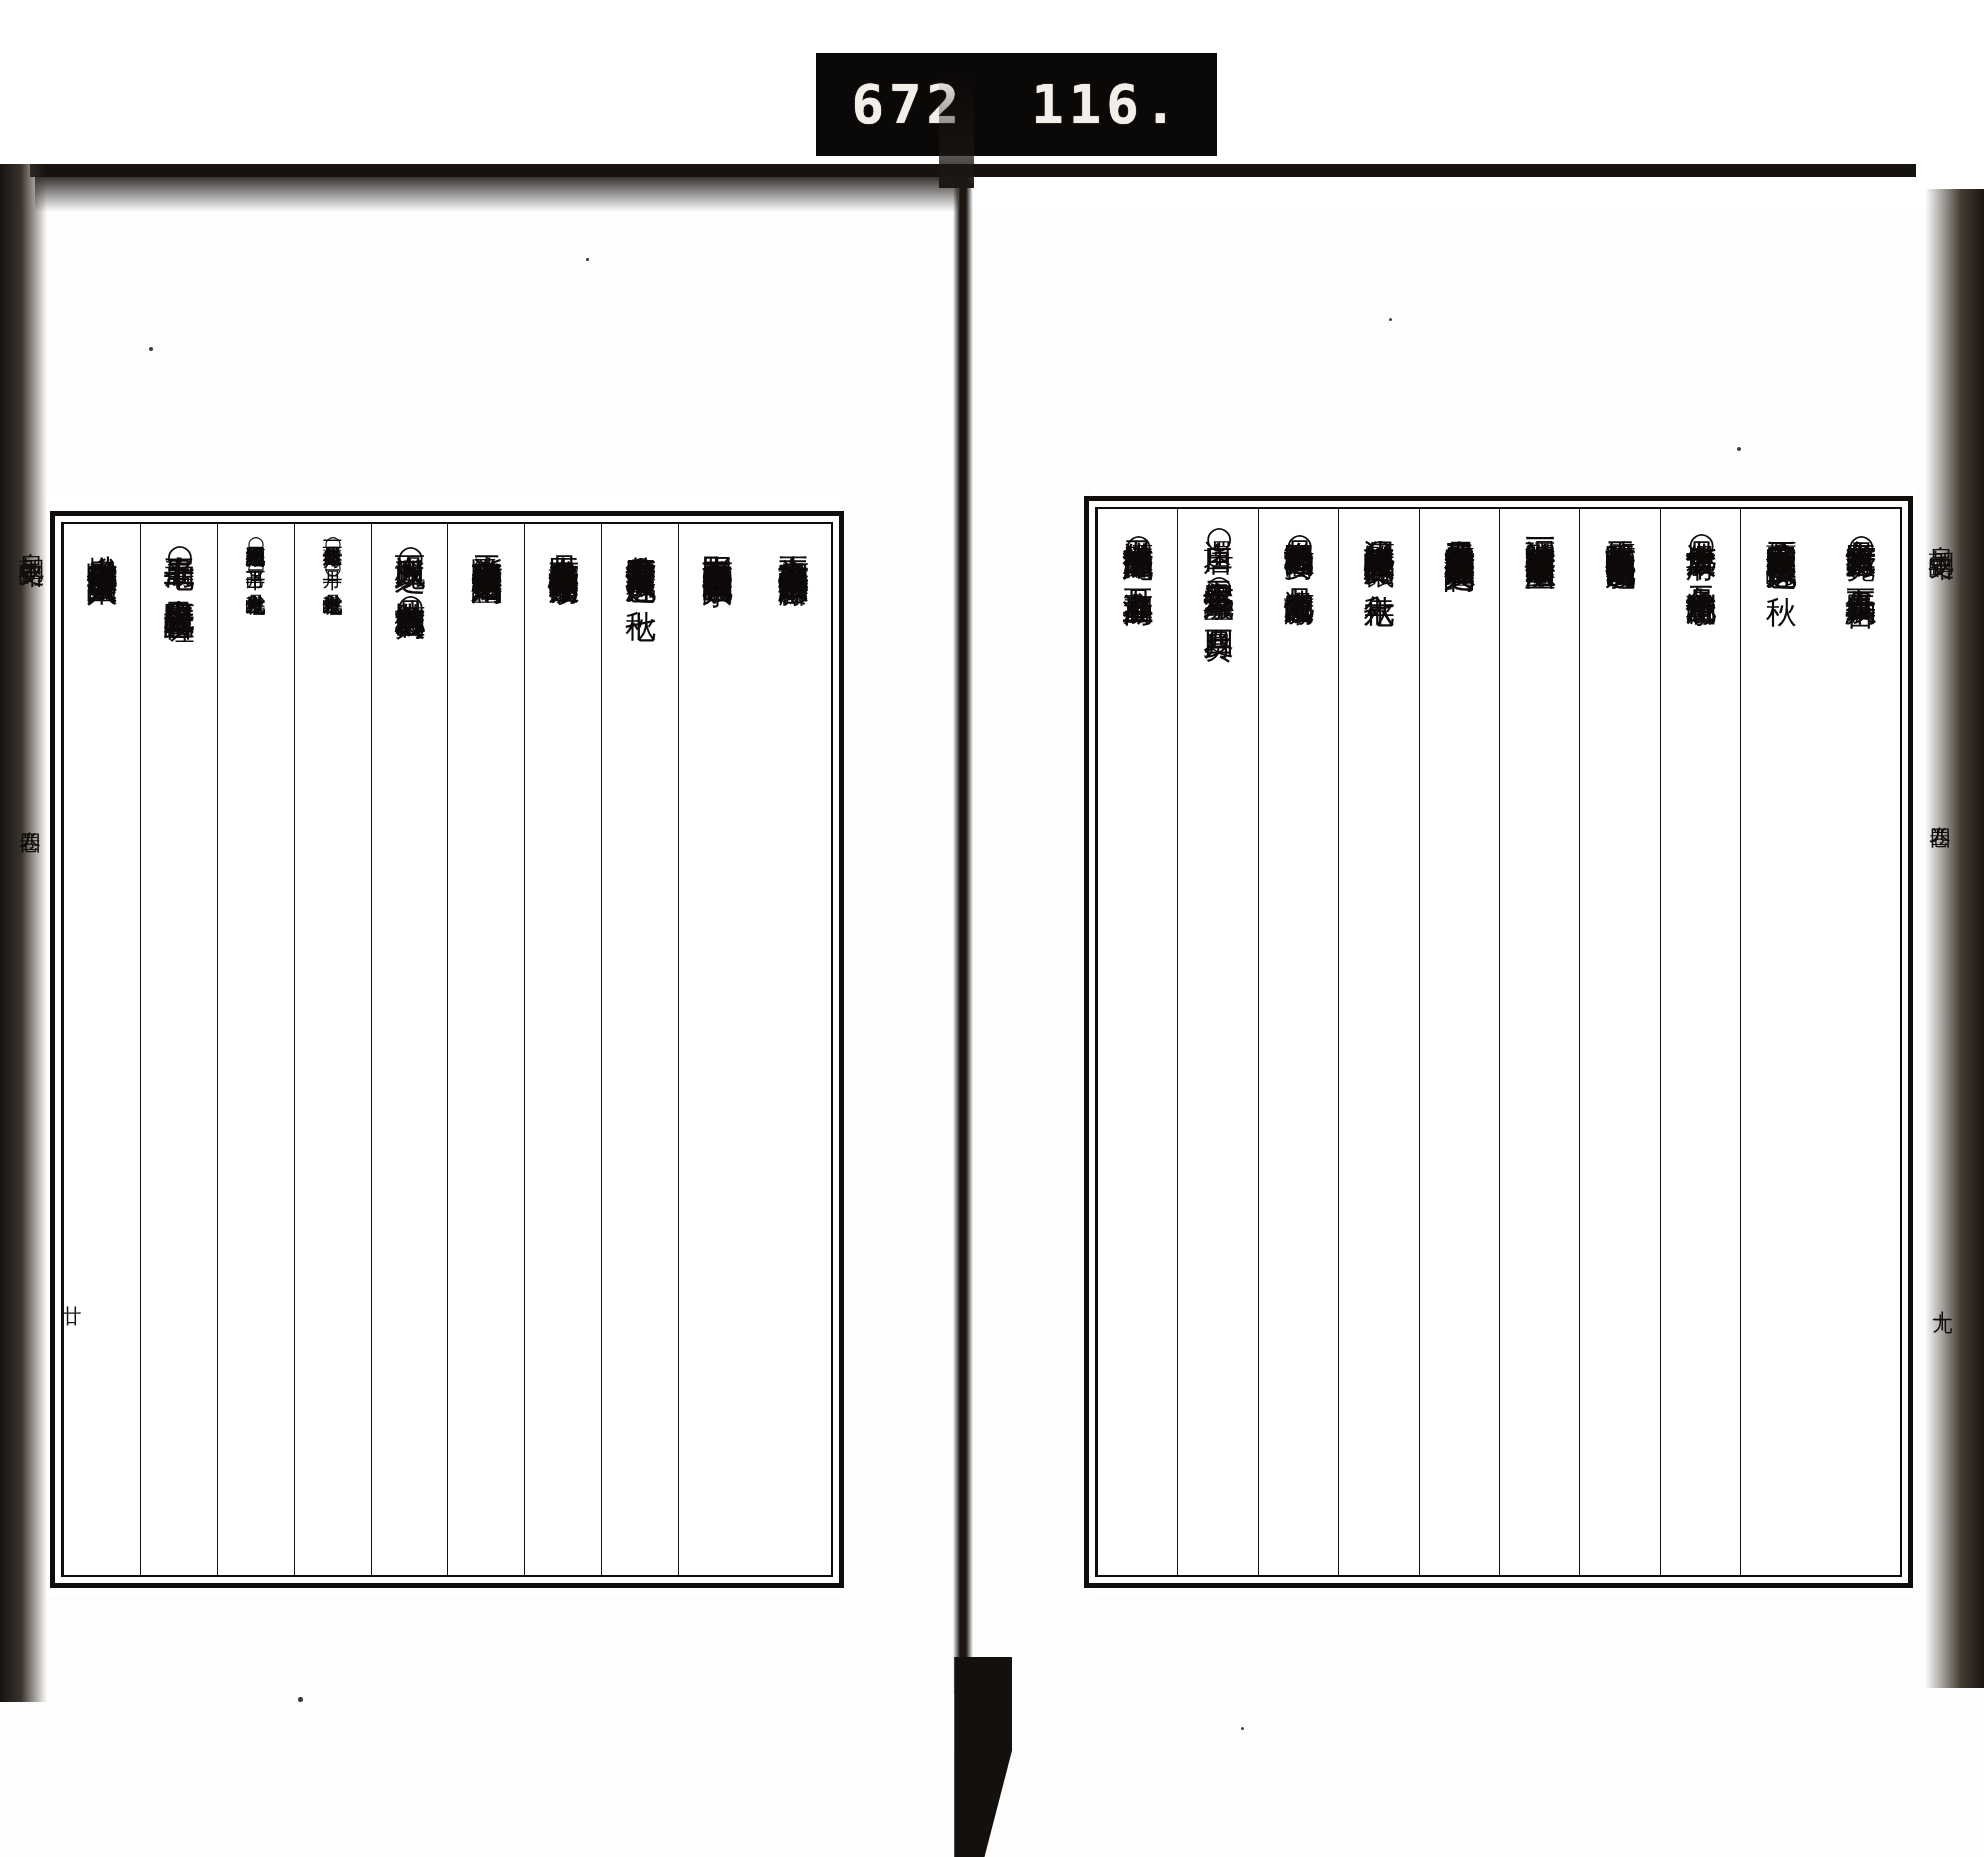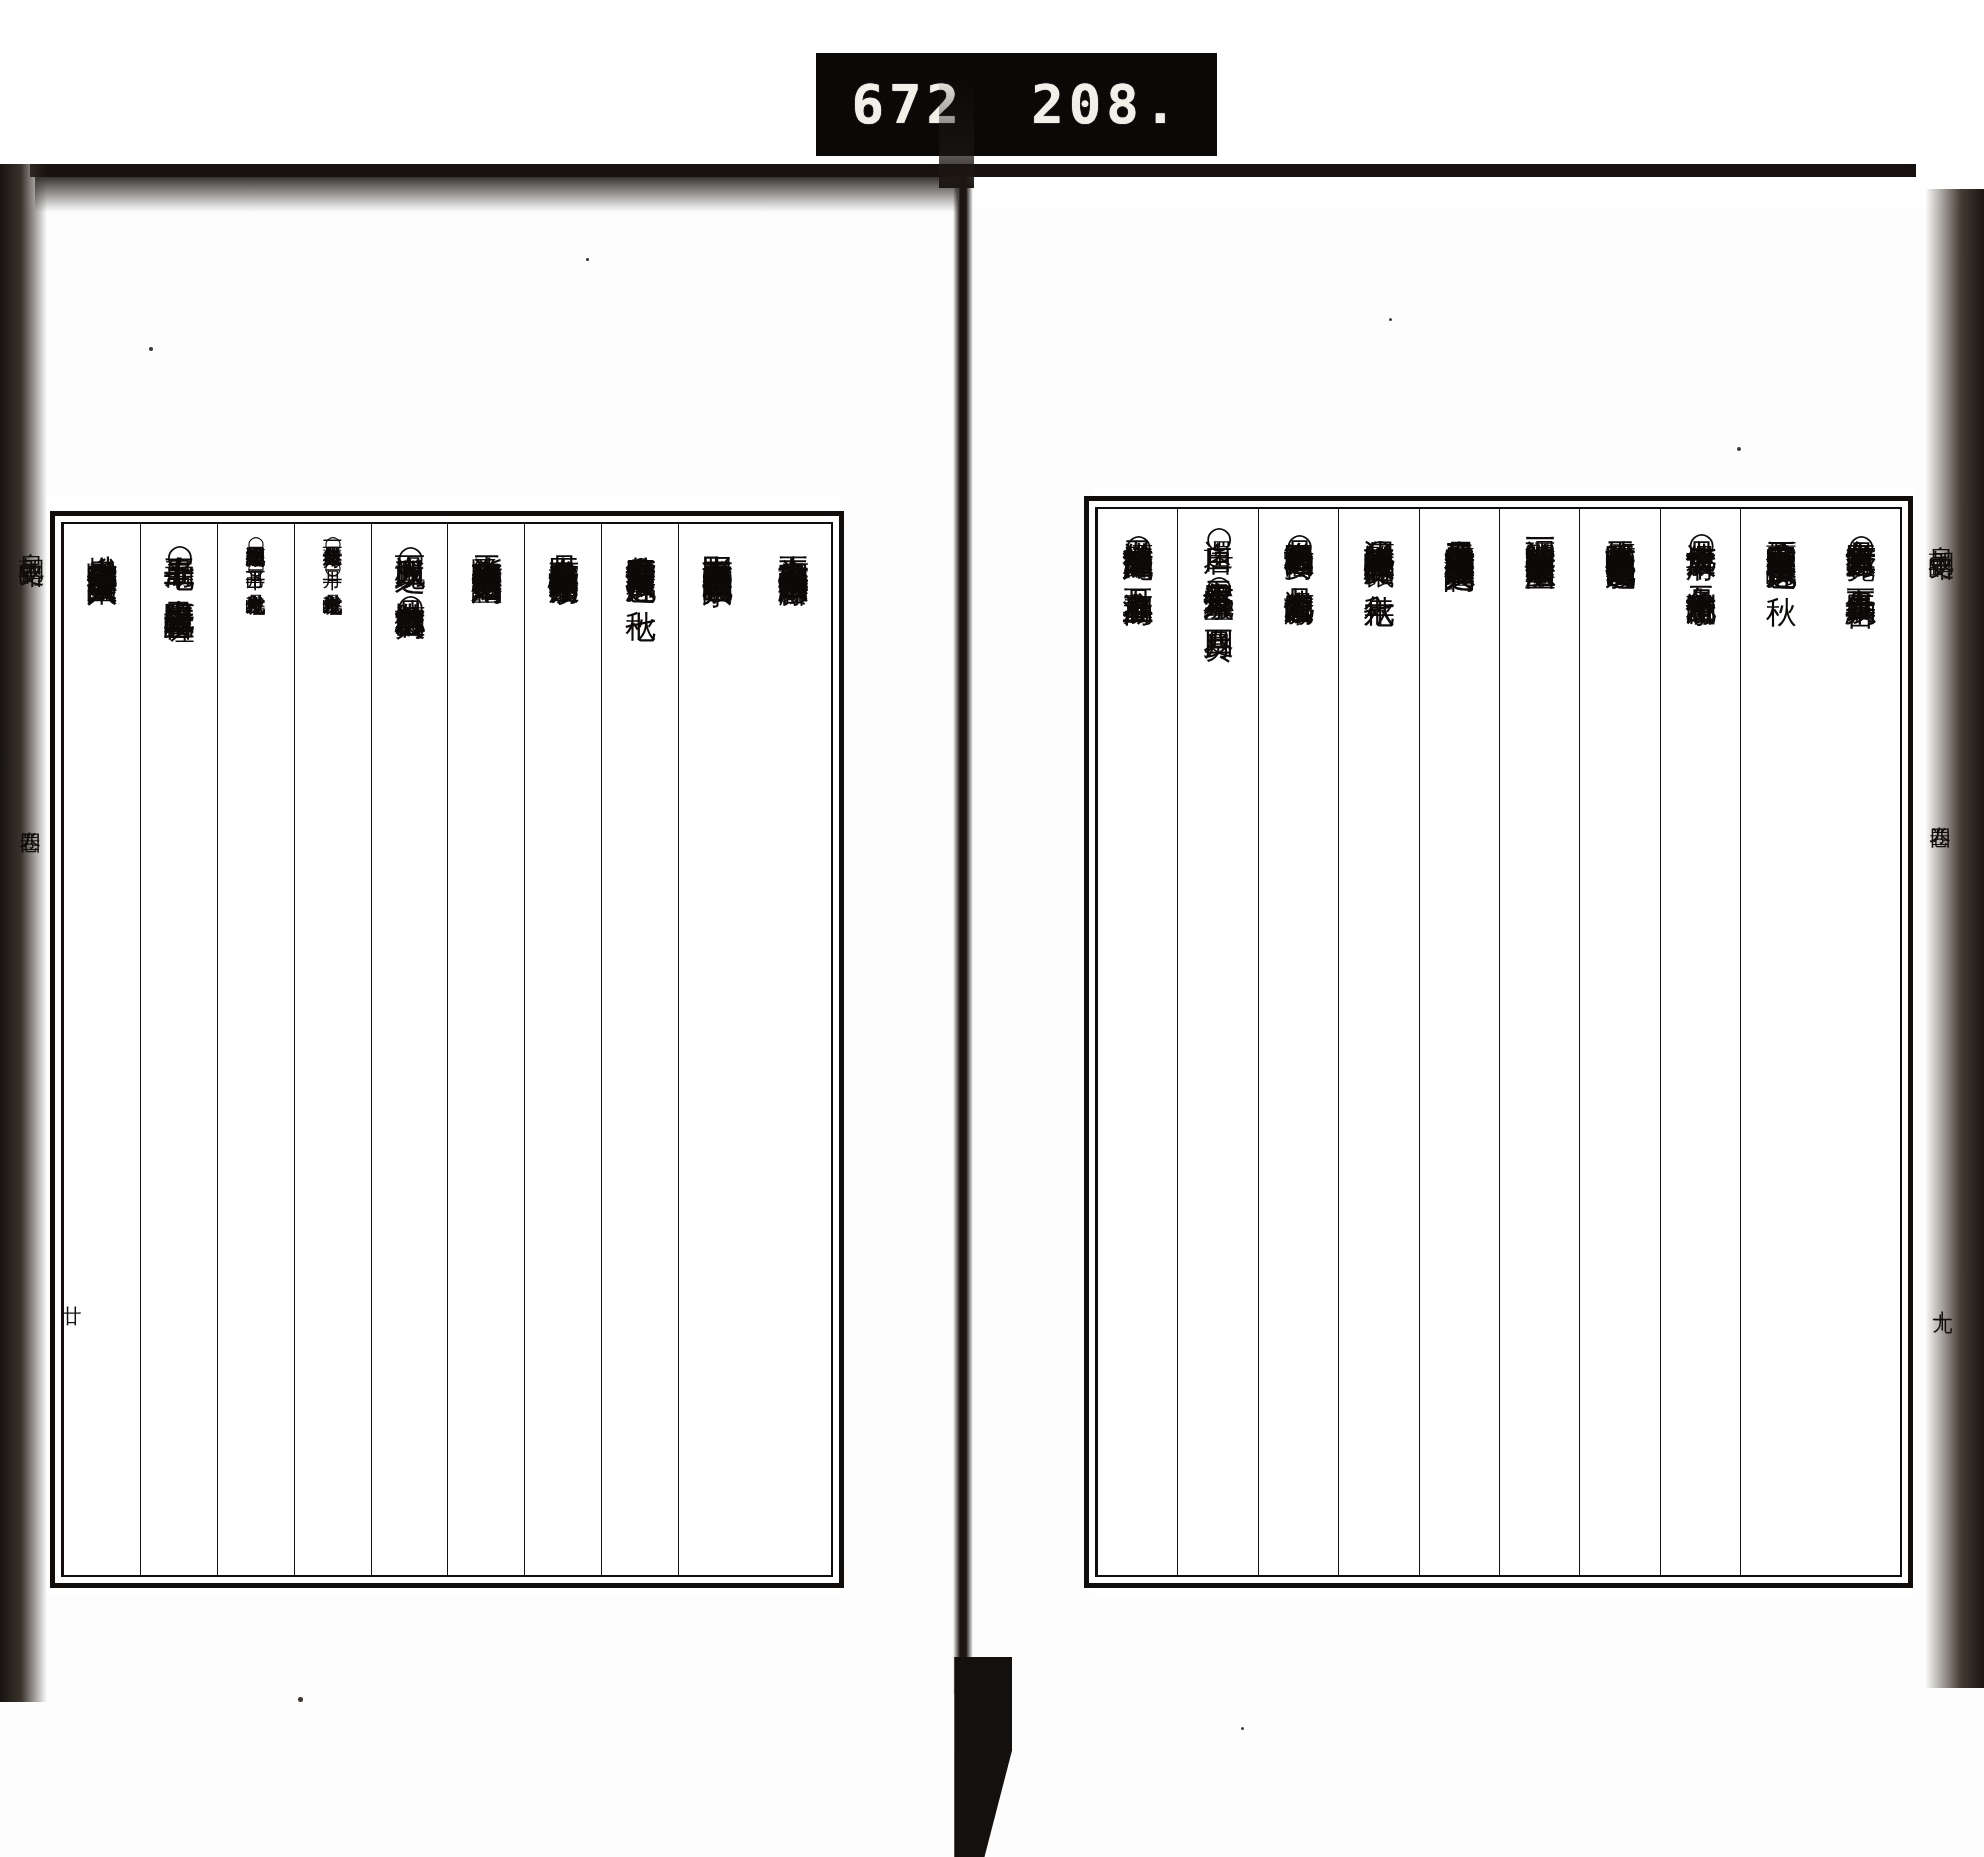--- a/index.html
+++ b/index.html
@@ -182,21 +182,21 @@
 </style>
 </head>
 <body>
 
 <div id="scan">
 
   <div class="top-smudge"></div>
 
   <div class="frame-bar">
     <span class="frame-num">672</span>
-    <span class="frame-num">208.</span>
+    <span class="frame-num">116.</span>
   </div>
 
   <div class="left-band"></div>
   <div class="right-band"></div>
   <div class="gutter-head"></div>
   <div class="gutter"></div>
   <div class="gutter-foot"></div>
 
   <div class="leaf leaf-right"></div>
   <div class="leaf leaf-left"></div>

